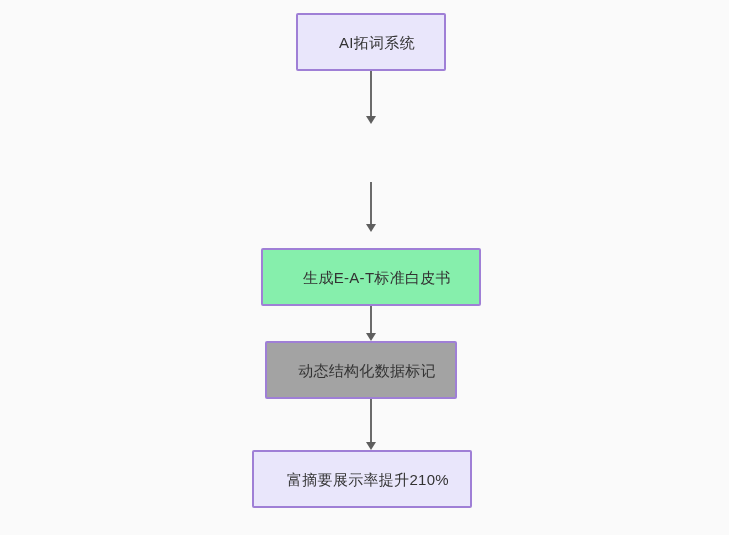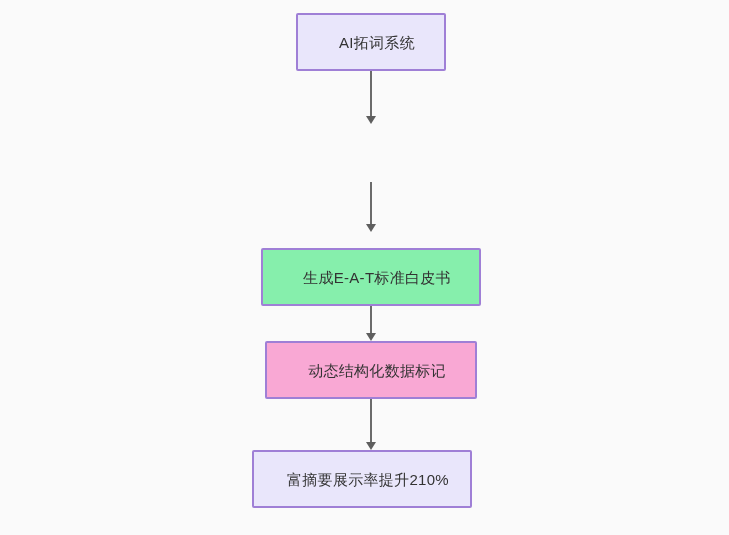--- a/index.html
+++ b/index.html
@@ -77,19 +77,19 @@
     <div class="edge" style="left: 371px; top: 399px;">
       <div class="edge-line" style="height: 43px; background: rgb(107, 107, 107);"></div>
       <div class="edge-head" style="top: 43px;"></div>
     </div>
     <div class="node" style="left: 296px; top: 13px; width: 150px; background: rgb(233, 230, 251); border-color: rgb(159, 127, 214); color: rgb(51, 51, 51);">
       <span>AI拓词系统</span>
     </div>
     <div class="node" style="left: 261px; top: 232px; width: 220px; background: #86efac; border-color: rgb(159, 127, 214); color: rgb(51, 51, 51); margin-top: 16px;">
       <span>生成E-A-T标准白皮书</span>
     </div>
-    <div class="node" style="left: 265px; top: 341px; width: 212px; background: #f9a8d4; border-color: rgb(159, 127, 214); color: rgb(51, 51, 51);">
+    <div class="node" style="left: 265px; top: 341px; width: 192px; background: #a3a3a3; border-color: rgb(159, 127, 214); color: rgb(51, 51, 51);">
       <span>动态结构化数据标记</span>
     </div>
     <div class="node" style="left: 252px; top: 450px; width: 220px; background: rgb(233, 230, 251); border-color: rgb(159, 127, 214); color: rgb(51, 51, 51);">
       <span>富摘要展示率提升210%</span>
     </div>
   </div>
 
 </body></html>

